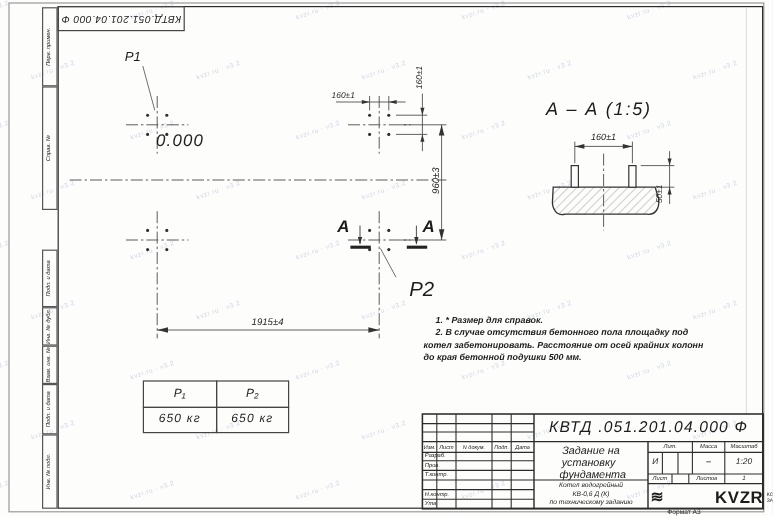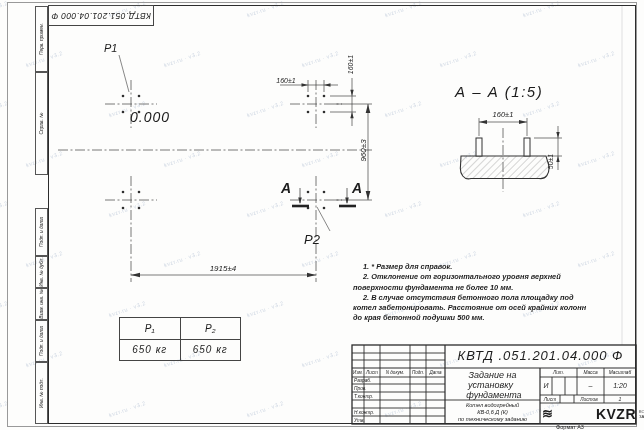--- a/index.html
+++ b/index.html
@@ -245,36 +245,35 @@
         <path d="M352 400 H445"></path>
         <path d="M352 408 H445"></path>
         <path d="M352 416 H445"></path>
       <path d="M540 395 H636"></path>
         <path d="M540 403 H636"></path>
       <path d="M445 400 H540"></path>
     </g>
   </svg>
 
   <div class="t" style="left:104px;top:42px;font-size:11px;">Р1</div>
-  <div class="t" style="left:304px;top:232px;font-size:13px;text-align:center;">Р2</div>
+  <div class="t" style="left:341px;top:232px;font-size:17px;text-align:center;">Р2</div>
   <div class="t" style="left:130px;top:109px;font-size:14px;letter-spacing:1px;">0.000</div>
   <div class="t" style="left:281px;top:180px;font-size:14px;font-weight:bold;">А</div>
   <div class="t" style="left:352px;top:180px;font-size:14px;font-weight:bold;">А</div>
   <div class="t c" style="left:195px;top:264px;width:56px;font-size:8px;">1915±4</div>
   <div class="t c rot" style="left:340px;top:146px;width:46px;font-size:8px;">960±3</div>
   <div class="t c" style="left:268px;top:77px;width:36px;font-size:7px;">160±1</div>
   <div class="t c rot" style="left:327px;top:61px;width:46px;font-size:7px;">160±1</div>
 
   <div class="t" style="left:455px;top:83px;font-size:15px;letter-spacing:1.5px;">А – А (1:5)</div>
   <div class="t c" style="left:481px;top:110px;width:44px;font-size:7.5px;">160±1</div>
   <div class="t c rot" style="left:527px;top:158px;width:46px;font-size:7px;">50±1</div>
 
   <div class="notes">
     <div class="note">1. * Размер для справок.</div>
-    <div class="note">2. Отклонение от горизонтального уровня верхней поверхности фундамента не более 10 мм.</div>
     <div class="note">2. В случае отсутствия бетонного пола площадку под котел забетонировать. Расстояние от осей крайних колонн до края бетонной подушки 500 мм.</div>
   </div>
 
   <div class="ptable">
     <div class="hd">Р₁</div>
     <div class="hd">Р₂</div>
     <div class="vl">650 кг</div>
     <div class="vl">650 кг</div>
   </div>
 

